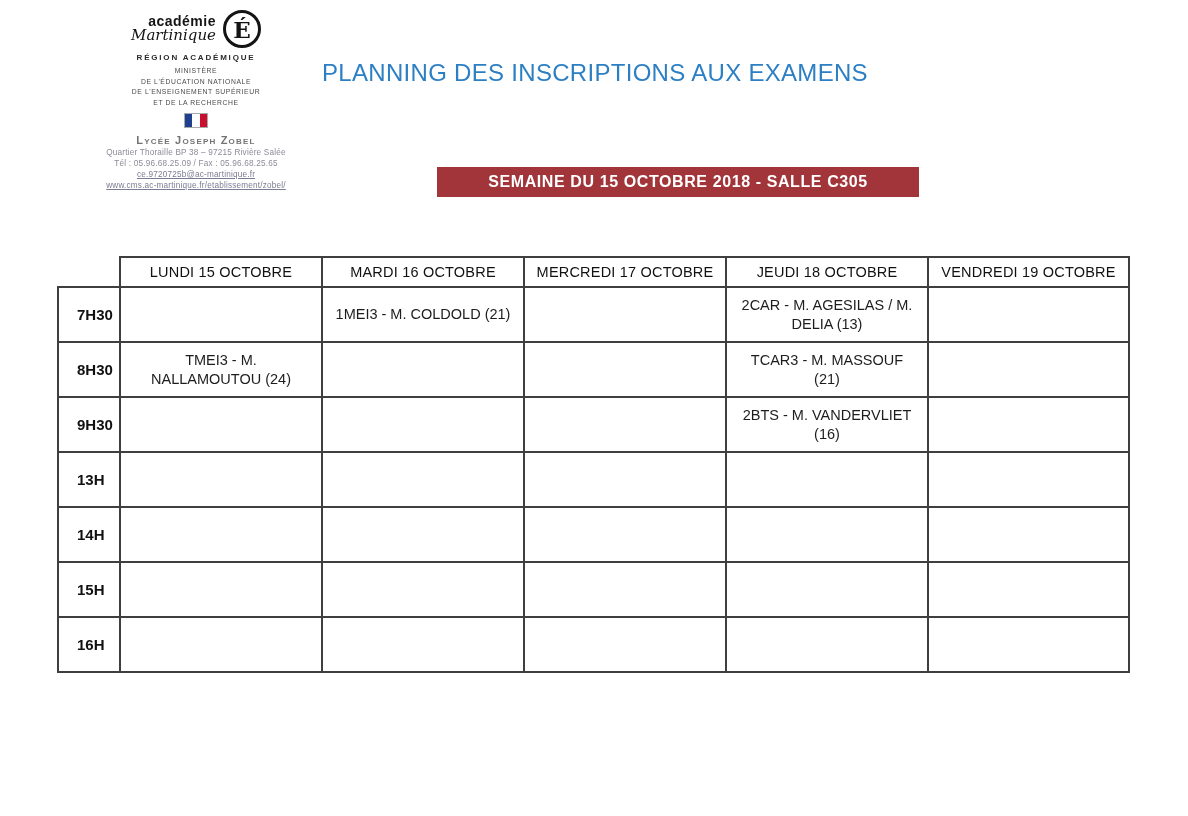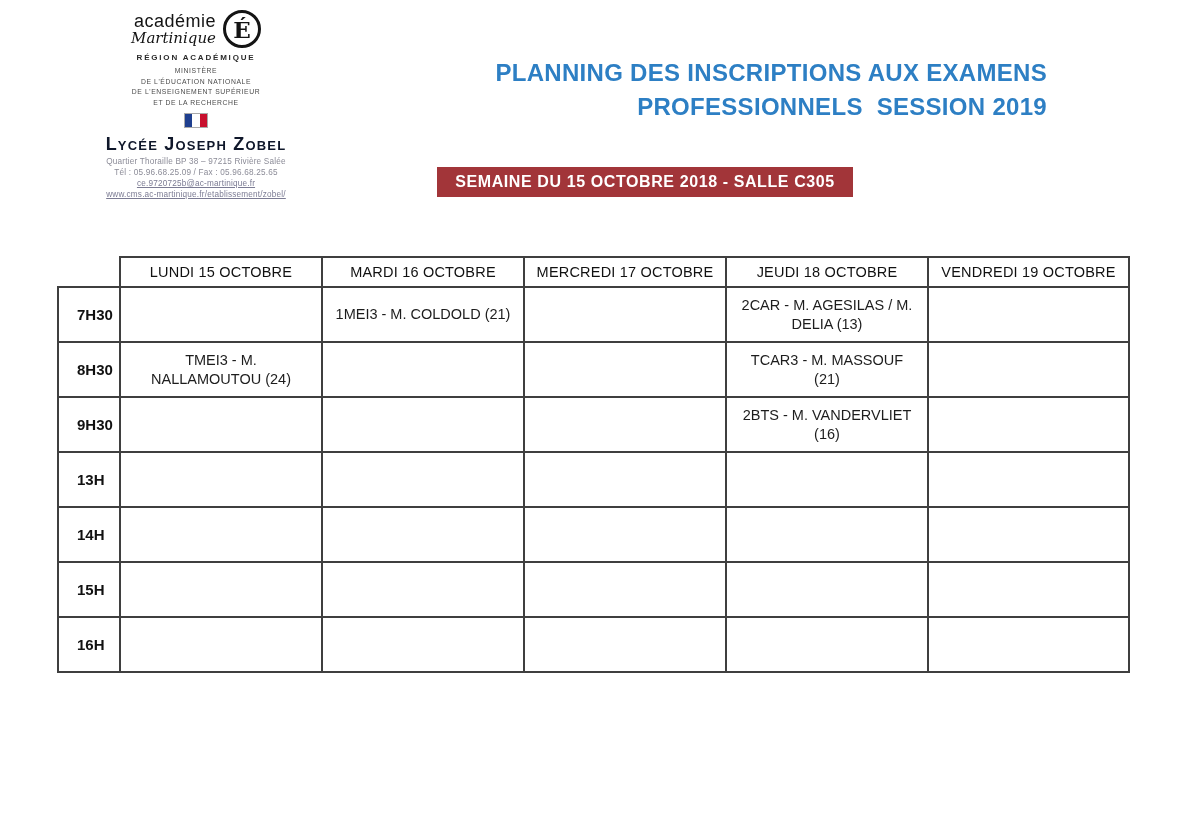--- a/index.html
+++ b/index.html
@@ -12,42 +12,42 @@
   body{
     width:1188px;height:816px;overflow:hidden;position:relative;
     background:#ffffff;color:#222;
     font-family:"Liberation Sans", sans-serif;
   }
 
   
   .letterhead{position:absolute;left:68px;top:10px;width:256px;text-align:center;}
   .acad-logo{display:flex;align-items:center;justify-content:center;gap:7px;}
   .acad-text{text-align:right;}
-  .acad-name{font-weight:normal;font-size:18px;letter-spacing:.5px;color:#141414;line-height:1.05;}
+  .acad-name{font-weight:bold;font-size:14px;letter-spacing:.5px;color:#141414;line-height:1.05;}
   .acad-region{font-family:"DejaVu Serif",serif;font-style:italic;font-size:15px;color:#141414;line-height:1.05;}
   .acad-letter{width:38px;height:38px;border:3px solid #141414;border-radius:50%;
     display:flex;align-items:center;justify-content:center;
     font-family:"DejaVu Serif",serif;font-weight:bold;font-size:23px;color:#141414;}
   .region-label{font-size:8px;font-weight:bold;letter-spacing:1.8px;color:#2a2a2a;margin-top:5px;}
   .ministry{font-size:6.8px;letter-spacing:.6px;color:#4a4a4a;white-space:pre-line;line-height:1.55;margin-top:4px;}
   .flag{margin:5px auto 1px;width:24px;height:15px;display:flex;border:1px solid #aaa;}
   .flag .fb{flex:1;background:#1f3f8f;}
   .flag .fw{flex:1;background:#ffffff;}
   .flag .fr{flex:1;background:#c8102e;}
-  .school-name{font-variant:small-caps;font-weight:bold;font-size:18px;letter-spacing:1.2px;color:#0f172a;margin-top:6px;}
+  .school-name{font-variant:small-caps;font-weight:bold;font-size:11px;letter-spacing:1.2px;color:#737373;margin-top:6px;}
   .school-line{font-size:8.2px;color:#8b8b97;margin-top:2px;letter-spacing:.2px;}
   .school-link{font-size:8.2px;color:#7b7b93;text-decoration:underline;margin-top:2px;letter-spacing:.2px;}
 
   
-  .doc-title{position:absolute;left:347px;top:56px;width:700px;text-align:right;
-    color:var(--title-blue);font-weight:bold;font-size:24px;line-height:1.4;letter-spacing:.3px;}
+  .doc-title{position:absolute;left:322px;top:56px;width:700px;text-align:left;
+    color:var(--title-blue);font-weight:normal;font-size:24px;line-height:1.4;letter-spacing:.3px;}
   .title-line{white-space:pre-wrap;}
 
   
-  .banner{position:absolute;left:437px;top:167px;width:416px;height:30px;
+  .banner{position:absolute;left:437px;top:167px;width:482px;height:30px;
     background:var(--banner-red);color:var(--banner-text);
     font-weight:bold;font-size:16px;letter-spacing:.6px;
     display:flex;align-items:center;justify-content:center;}
 
   
   .schedule{position:absolute;left:57px;top:256px;}
   table{border-collapse:collapse;table-layout:fixed;width:1071px;}
   th,td{border:2px solid #3f3f3f;}
   th.corner{border:none;background:transparent;}
   th.day{font-size:14.5px;font-weight:normal;color:#111;height:30px;text-align:center;padding:4px 1px;letter-spacing:.2px;}
@@ -80,21 +80,20 @@
   </div>
   <div class="school-name">Lycée Joseph Zobel</div>
   <div class="school-line">Quartier Thoraille BP 38 – 97215 Rivière Salée</div>
   <div class="school-line">Tél : 05.96.68.25.09 / Fax : 05.96.68.25.65</div>
   <div class="school-link">ce.9720725b@ac-martinique.fr</div>
   <div class="school-link">www.cms.ac-martinique.fr/etablissement/zobel/</div>
 </div>
 
 <div class="doc-title">
   <div class="title-line">PLANNING DES INSCRIPTIONS AUX EXAMENS</div>
-  <div class="title-line">PROFESSIONNELS  SESSION 2019</div>
 </div>
 
 <div class="banner">SEMAINE DU 15 OCTOBRE 2018 - SALLE C305</div>
 
 <div class="schedule">
   <table>
     <colgroup>
       <col style="width:62px">
       <col style="width:202px">
       <col style="width:202px">

